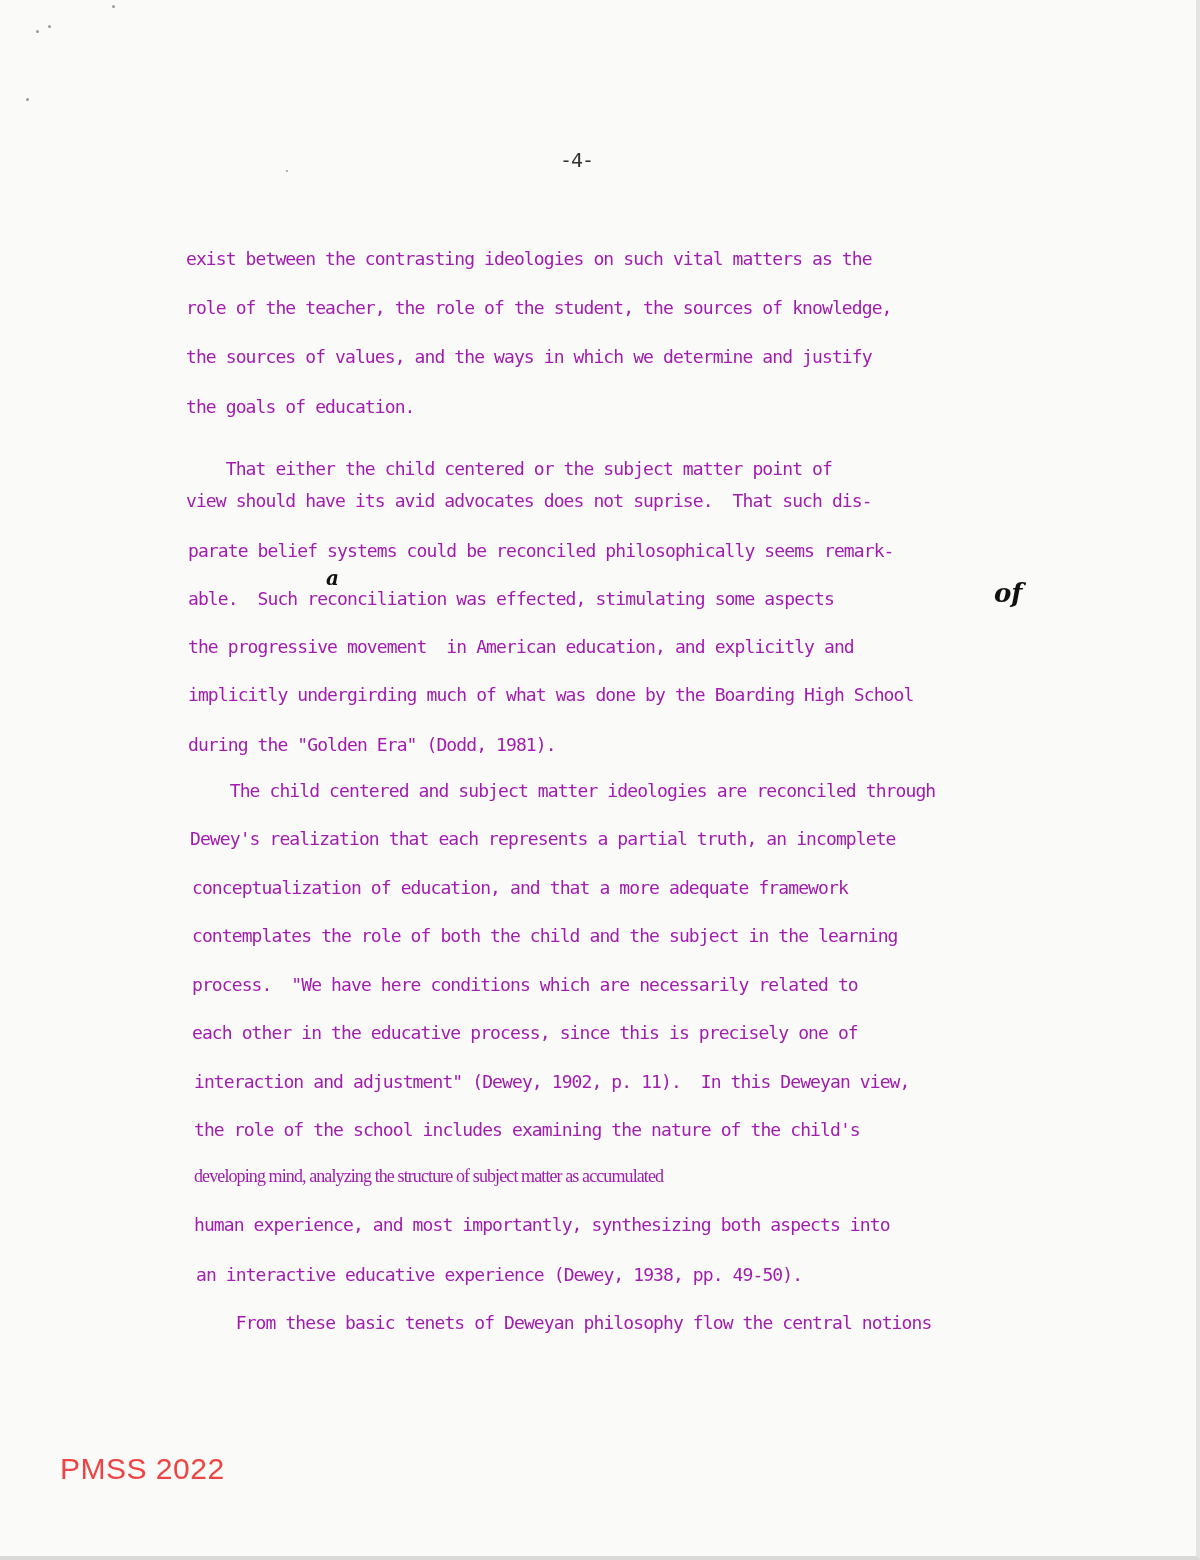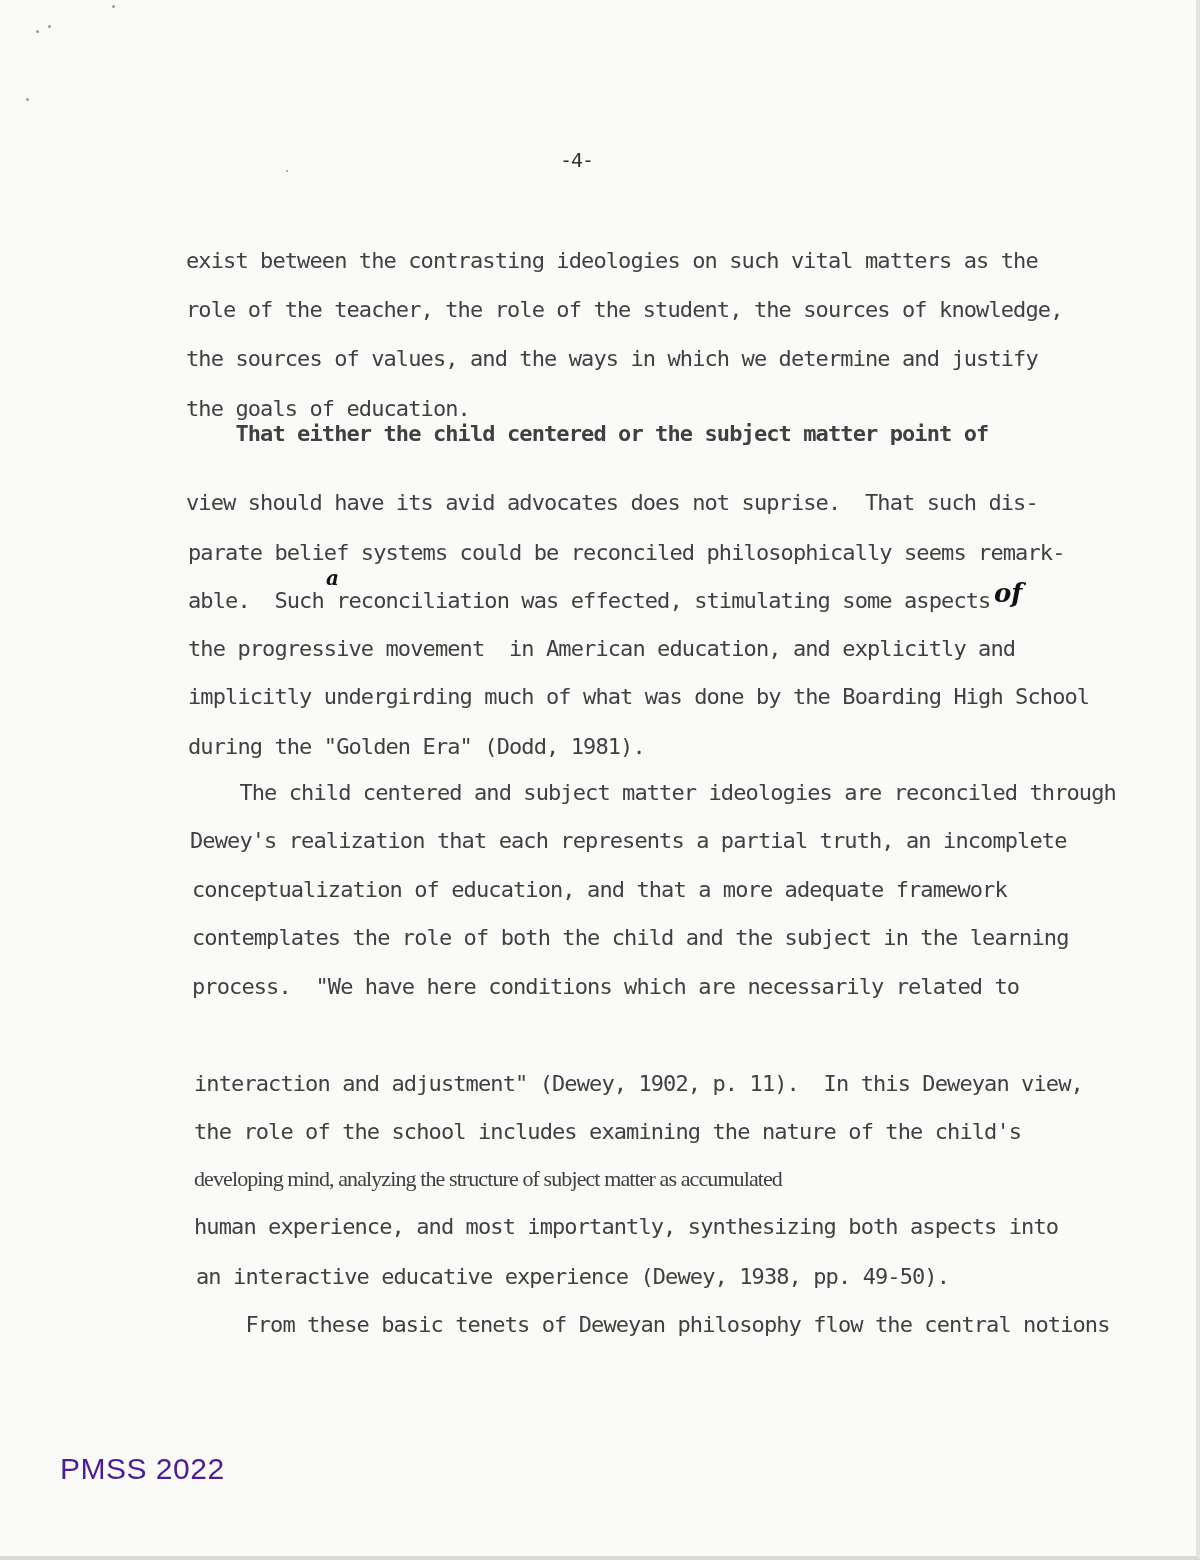--- a/index.html
+++ b/index.html
@@ -16,66 +16,67 @@
     border-right: 4px solid #e4e4e2;
     border-bottom: 4px solid #d9d9d7;
   }
   .speck { position: absolute; width: 3px; height: 3px; border-radius: 50%; background: #9a9a9a; }
   .page-number {
     position: absolute; left: 560px; top: 148px;
     font-size: 20px; letter-spacing: -1px; color: #333;
   }
   .line {
     position: absolute; white-space: pre;
-    font-size: 22px; letter-spacing: -0.9px;
-    color: #404040;
+    font-size: 18px; letter-spacing: -0.9px;
+    color: #a21caf;
   }
   .handwritten {
     position: absolute; font-family: "DejaVu Serif", serif; font-style: italic;
     color: #111; font-weight: bold;
   }
   .watermark {
     position: absolute; left: 60px; top: 1452px;
     font-family: "Liberation Sans", sans-serif;
-    font-size: 30px; color: #4c1d95; letter-spacing: 0.5px;
+    font-size: 30px; color: #ef4444; letter-spacing: 0.5px;
   }
 </style>
 </head>
 <body>
 
 <div class="page">
   <span class="speck" style="left:36px;top:30px;"></span>
   <span class="speck" style="left:48px;top:25px;"></span>
   <span class="speck" style="left:112px;top:5px;"></span>
   <span class="speck" style="left:26px;top:98px;"></span>
   <span class="speck" style="left:286px;top:170px;width:2px;height:2px;"></span>
 
   <div class="page-number">-4-</div>
 
   <div class="line" style="left:186px;top:248px;">exist between the contrasting ideologies on such vital matters as the</div>
   <div class="line" style="left:186px;top:297px;">role of the teacher, the role of the student, the sources of knowledge,</div>
   <div class="line" style="left:186px;top:346px;">the sources of values, and the ways in which we determine and justify</div>
   <div class="line" style="left:186px;top:396px;">the goals of education.</div>
 
-  <div class="line" style="left:186px;top:421px;font-weight:bold;">    That either the child centered or the subject matter point of</div>
+  <div class="line" style="left:186px;top:458px;">    That either the child centered or the subject matter point of</div>
   <div class="line" style="left:186px;top:490px;">view should have its avid advocates does not suprise.  That such dis-</div>
   <div class="line" style="left:188px;top:588px;">able.  Such reconciliation was effected, stimulating some aspects</div>
   <div class="line" style="left:188px;top:540px;">parate belief systems could be reconciled philosophically seems remark-</div>
   <div class="line" style="left:188px;top:636px;">the progressive movement  in American education, and explicitly and</div>
   <div class="line" style="left:188px;top:684px;">implicitly undergirding much of what was done by the Boarding High School</div>
   <div class="line" style="left:188px;top:734px;">during the "Golden Era" (Dodd, 1981).</div>
 
   <div class="handwritten" style="left:326px;top:566px;font-size:20px;">a</div>
   <div class="handwritten" style="left:994px;top:578px;font-size:26px;">of</div>
 
   <div class="line" style="left:190px;top:780px;">    The child centered and subject matter ideologies are reconciled through</div>
   <div class="line" style="left:190px;top:828px;">Dewey's realization that each represents a partial truth, an incomplete</div>
   <div class="line" style="left:192px;top:925px;">contemplates the role of both the child and the subject in the learning</div>
   <div class="line" style="left:192px;top:877px;">conceptualization of education, and that a more adequate framework</div>
   <div class="line" style="left:192px;top:974px;">process.  "We have here conditions which are necessarily related to</div>
+  <div class="line" style="left:192px;top:1022px;">each other in the educative process, since this is precisely one of</div>
   <div class="line" style="left:194px;top:1071px;">interaction and adjustment" (Dewey, 1902, p. 11).  In this Deweyan view,</div>
   <div class="line" style="left:194px;top:1119px;">the role of the school includes examining the nature of the child's</div>
   <div class="line" style="left:194px;top:1166px;font-family:Liberation Serif, serif;">developing mind, analyzing the structure of subject matter as accumulated</div>
   <div class="line" style="left:194px;top:1214px;">human experience, and most importantly, synthesizing both aspects into</div>
   <div class="line" style="left:196px;top:1264px;">an interactive educative experience (Dewey, 1938, pp. 49-50).</div>
 
   <div class="line" style="left:196px;top:1312px;">    From these basic tenets of Deweyan philosophy flow the central notions</div>
 
   <div class="watermark">PMSS 2022</div>
 </div>

